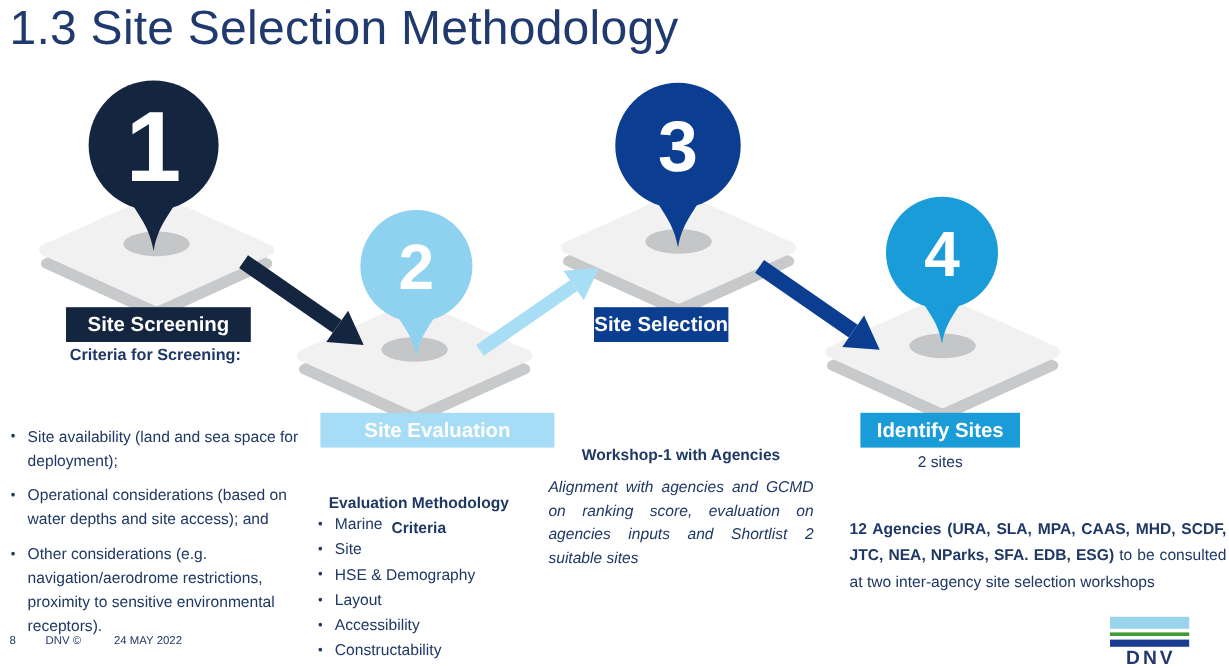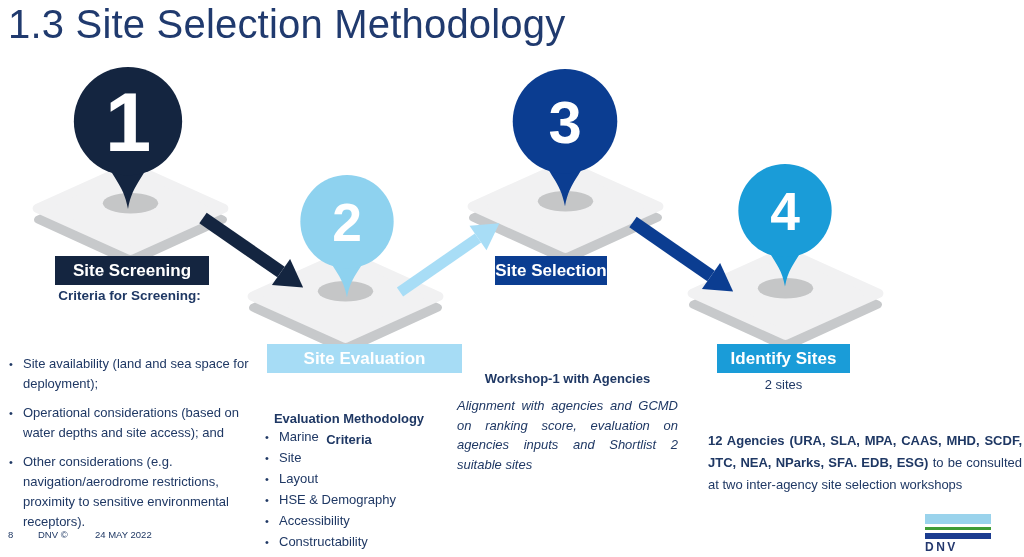--- a/index.html
+++ b/index.html
@@ -71,21 +71,21 @@
 
   .footer { position:absolute; left:8px; top:529px; color:#1F3864; font-size:9.5px; }
   .footer span { margin-right:0; }
   .footer .pg { display:inline-block; width:30px; }
   .footer .cp { display:inline-block; width:57px; }
 
   .logo { position:absolute; left:925px; top:514px; width:66px; }
   .logo .bar1 { height:10px; margin-bottom:2.5px; }
   .logo .bar2 { height:3.5px; margin-bottom:2.5px; }
   .logo .bar3 { height:6.5px; }
-  .logo .word { text-align:left; font-size:12px; font-weight:bold;
+  .logo .word { text-align:center; font-size:16px; font-weight:bold;
     letter-spacing:2.5px; margin-top:1px; margin-right:-2px; }
 </style>
 </head>
 <body>
 
 <div class="slide">
 
   <h1 class="title" style="color: rgb(32, 58, 110);">1.3 Site Selection Methodology</h1>
 
   <svg class="platform platform-1" viewBox="0 0 200 105">
@@ -156,22 +156,22 @@
     <li>Other considerations (e.g. navigation/aerodrome restrictions, proximity to sensitive environmental receptors).</li>
   </ul>
 
   <div class="eval-head txt">
     <div>Evaluation  Methodology</div>
     <div>Criteria</div>
   </div>
   <ul class="blist eval-bullets txt">
     <li>Marine</li>
     <li>Site</li>
+    <li>HSE &amp; Demography</li>
     <li>Layout</li>
-    <li>HSE &amp; Demography</li>
     <li>Accessibility</li>
     <li>Constructability</li>
   </ul>
 
   <div class="sel-workshop txt">Workshop-1 with Agencies</div>
   <div class="sel-para2 txt justify">Alignment with agencies and GCMD on ranking score, evaluation on agencies inputs and Shortlist 2 suitable sites</div>
 
   <div class="sites-note txt">2 sites</div>
   <div class="agencies txt justify">
     <span class="bold">12 Agencies (URA, SLA, MPA, CAAS, MHD, SCDF, JTC, NEA, NParks, SFA. EDB, ESG)</span><span> to be consulted at two inter-agency site selection workshops</span>

